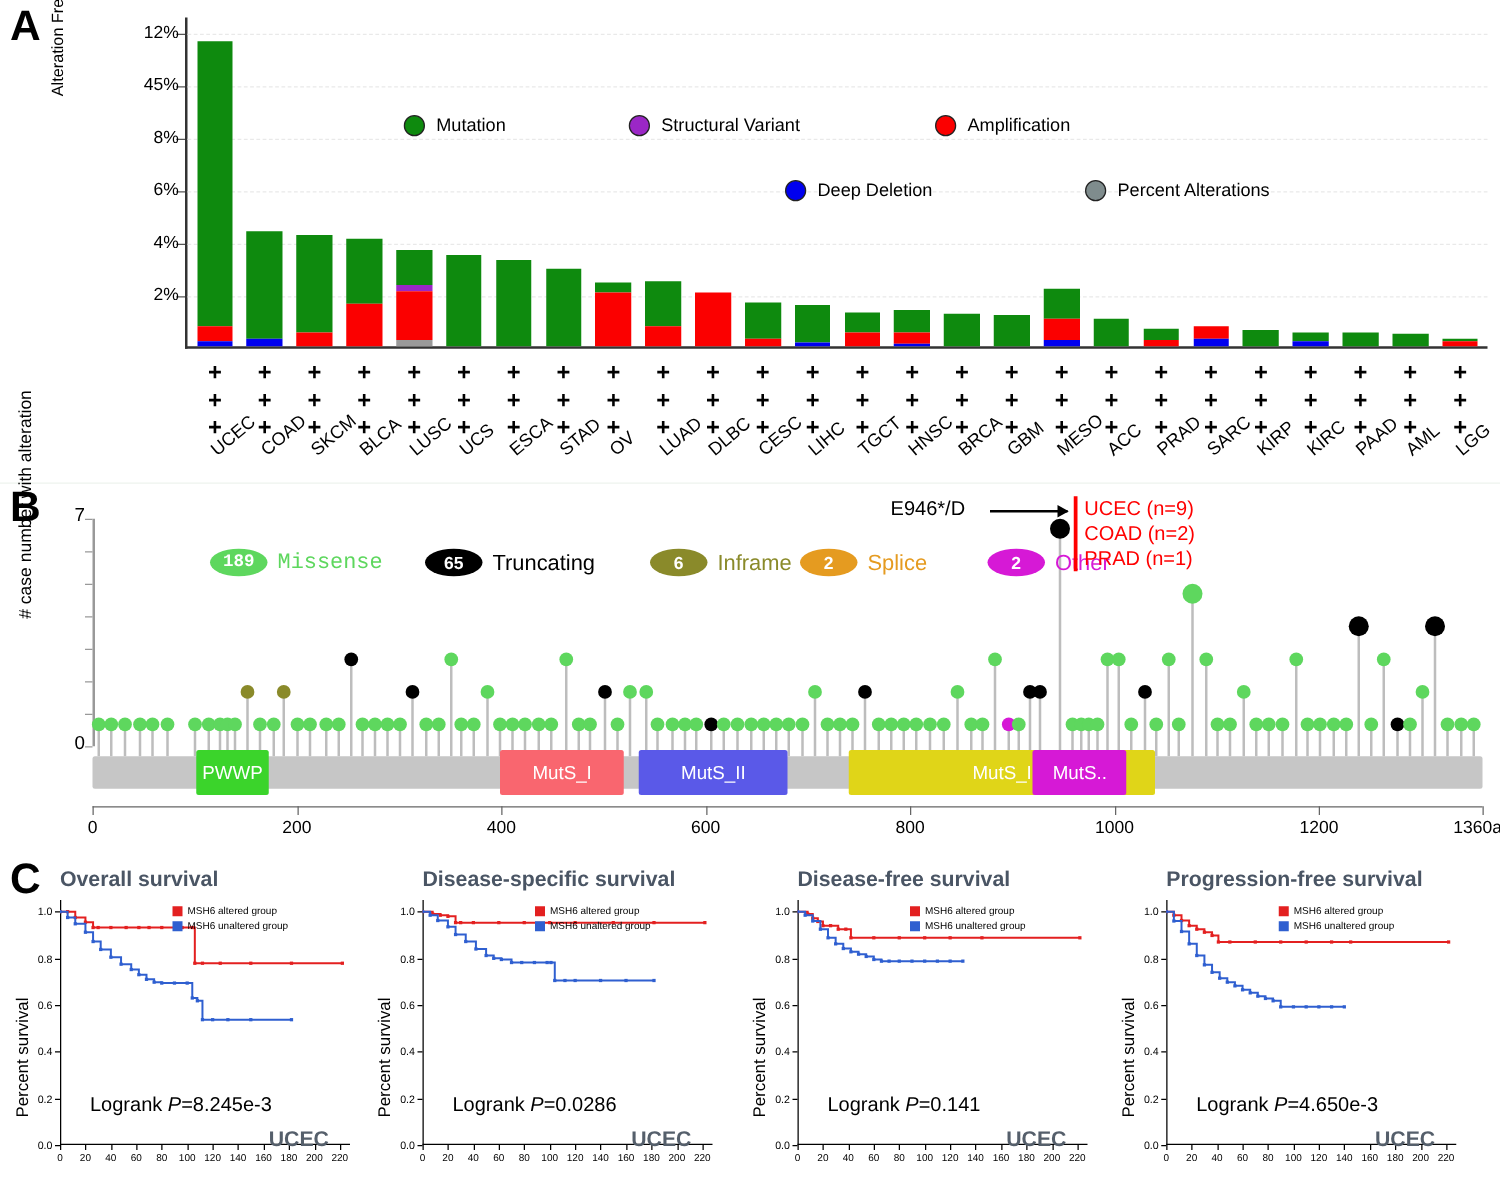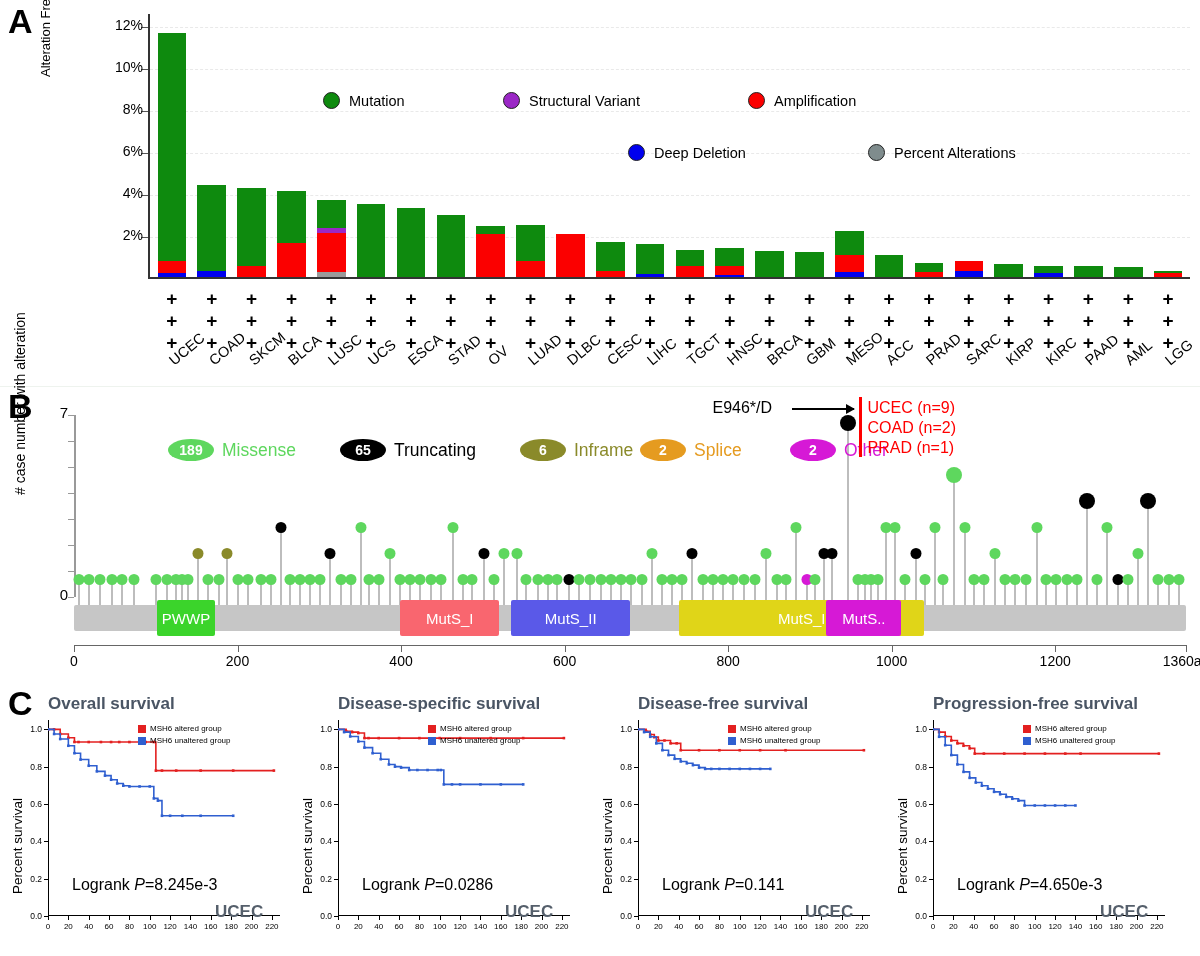--- a/index.html
+++ b/index.html
@@ -100,21 +100,21 @@
           <div class="a-grid" style="top: 180.873px;"></div>
           <div class="a-ticklab" style="top: 170.873px;">4%</div>
           <div class="a-tick" style="top: 138.81px;"></div>
           <div class="a-grid" style="top: 138.81px;"></div>
           <div class="a-ticklab" style="top: 128.81px;">6%</div>
           <div class="a-tick" style="top: 96.746px;"></div>
           <div class="a-grid" style="top: 96.746px;"></div>
           <div class="a-ticklab" style="top: 86.746px;">8%</div>
           <div class="a-tick" style="top: 54.6825px;"></div>
           <div class="a-grid" style="top: 54.6825px;"></div>
-          <div class="a-ticklab" style="top: 44.6825px;">10%</div>
+          <div class="a-ticklab" style="top: 44.6825px;">45%</div>
           <div class="a-tick" style="top: 12.619px;"></div>
           <div class="a-grid" style="top: 12.619px;"></div>
           <div class="a-ticklab" style="top: 2.61905px;">12%</div>
         </div>
       <div class="bars" id="aBars">
           <div class="bar" style="left: 5.57846px; width: 28.6892px;">
             <div class="seg s-blue" style="height: 4.1746px;"></div>
             <div class="seg s-red" style="height: 11.4802px;"></div>
             <div class="seg s-green" style="height: 228.56px;"></div>
           </div>
@@ -584,21 +584,21 @@
           <div class="head" style="width: 16px; height: 16px; background: rgb(0, 0, 0); left: 1073.75px; bottom: 96px;"></div>
           <div class="lolli" style="left: 1083.38px; height: 26px;"></div>
           <div class="head" style="width: 11px; height: 11px; background: rgb(94, 215, 94); left: 1084.38px; bottom: 20.5px;"></div>
           <div class="lolli" style="left: 1094.01px; height: 26px;"></div>
           <div class="head" style="width: 11px; height: 11px; background: rgb(94, 215, 94); left: 1095.01px; bottom: 20.5px;"></div>
           <div class="lolli" style="left: 1103.82px; height: 26px;"></div>
           <div class="head" style="width: 11px; height: 11px; background: rgb(94, 215, 94); left: 1104.82px; bottom: 20.5px;"></div>
         </div>
     </div>
     <div id="bLegend">
-        <div class="b-legend" style="left: 168px; top: 52px; position: absolute;">
+        <div class="b-legend" style="left: 168px; top: 52px; position: absolute; font-family: Liberation Mono, monospace;">
           <span class="pill" style="background: rgb(94, 215, 94);">189</span>
           <span class="b-legtext" style="color: rgb(94, 215, 94);">Missense</span>
         </div>
         <div class="b-legend" style="left: 340px; top: 52px; position: absolute;">
           <span class="pill" style="background: rgb(0, 0, 0);">65</span>
           <span class="b-legtext" style="color: rgb(0, 0, 0);">Truncating</span>
         </div>
         <div class="b-legend" style="left: 520px; top: 52px; position: absolute;">
           <span class="pill" style="background: rgb(138, 138, 42);">6</span>
           <span class="b-legtext" style="color: rgb(138, 138, 42);">Inframe</span>

